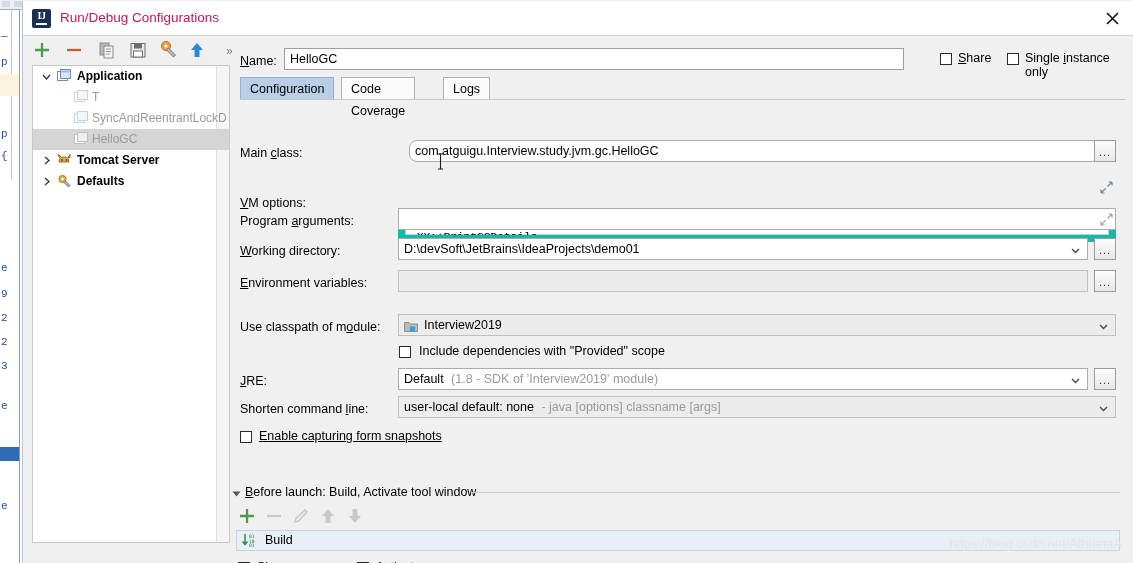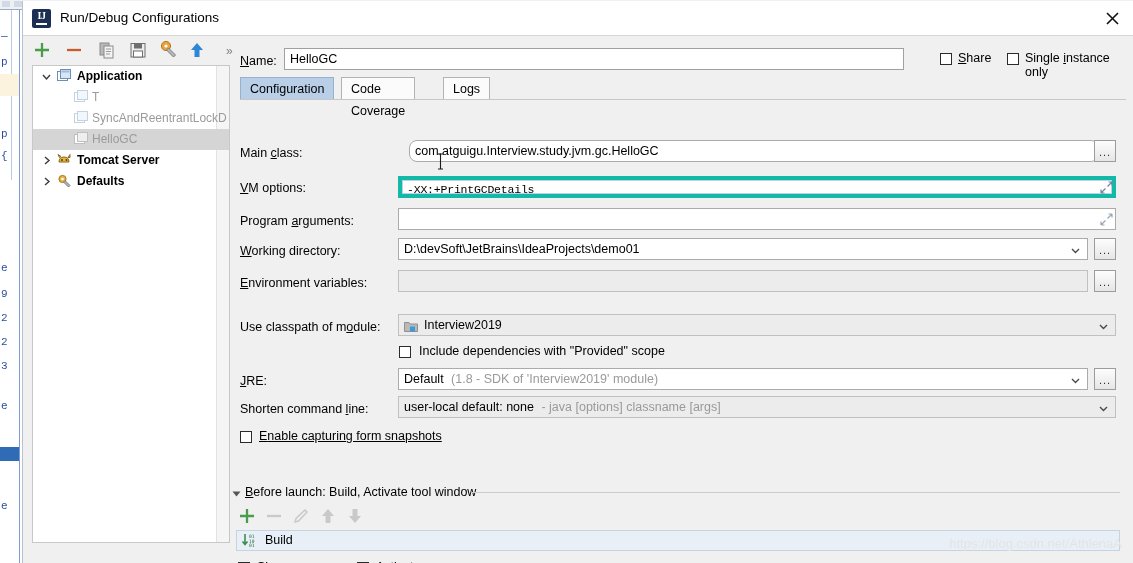--- a/index.html
+++ b/index.html
@@ -30,21 +30,21 @@
   .dialog { position:absolute; left:22px; top:1px; width:1111px; height:562px;
             background:#f0f0f0; border-left:1px solid #b9c3d0; }
   .titlebar { position:absolute; left:0; top:0; width:1111px; height:34px;
             background:#ffffff; border-bottom:1px solid #d5d5d5; }
   .title-ij { position:absolute; left:9px; top:8px; width:19px; height:19px;
             background:#1c2f52; border-radius:2px; }
   .title-ij .ij-text { position:absolute; left:0; top:1px; width:19px; text-align:center;
             color:#fff; font-size:10px; font-weight:bold; letter-spacing:-0.5px;
             font-family:"Liberation Serif", serif; }
   .title-ij .ij-bar { position:absolute; left:4px; bottom:3px; width:11px; height:2px; background:#fff;}
-  .title-text { position:absolute; left:37px; top:9px; font-size:13.5px; color:#000000; }
+  .title-text { position:absolute; left:37px; top:9px; font-size:13.5px; color:#be185d; }
   .close-btn { position:absolute; right:0; top:0; width:44px; height:33px; cursor:pointer; }
   .close-btn svg { position:absolute; left:16px; top:11px; }
 
   
   .ltoolbar { position:absolute; left:0; top:34px; width:205px; height:30px; }
   .tbtn { position:absolute; top:4px; width:22px; height:22px; cursor:pointer; }
   .tbtn svg { display:block; }
   .overflow { position:absolute; left:203px; top:9px; font-size:12px; color:#808080; cursor:pointer;}
 
   
@@ -82,21 +82,21 @@
   .tab.active { background:#b9cfe8; border-color:#97b0cc; color:#000; }
   .tab-underline { position:absolute; left:12px; top:64px; width:886px; height:1px; background:#c7c7c7;}
 
   
   .form { position:absolute; left:0; top:66px; width:906px; }
   .flabel { position:absolute; font-size:12.5px; color:#000; white-space:nowrap; }
   .fld { position:absolute; height:22px; box-sizing:border-box; border:1px solid #ababab;
          background:#ffffff; font-size:12.5px; line-height:20px; padding:0 5px; color:#000;
          white-space:nowrap; overflow:hidden; }
   .fld.grey { background:#ececec; border-color:#c0c0c0; }
-  .fld.focus { border:4px solid #14b8a6; box-shadow:inset 0 0 0 1px #b9d4ea; }
+  .fld.focus { border:7px solid #14b8a6; box-shadow:inset 0 0 0 1px #b9d4ea;margin-top:44px; }
   .fld.mono { font-family:"Liberation Mono", monospace; font-size:11.5px; letter-spacing:-0.2px; }
   .browse { position:absolute; width:22px; height:22px; border:1px solid #9c9c9c;
             background:linear-gradient(#fdfdfd,#e6e6e6); box-sizing:border-box; cursor:pointer; }
   .browse .dots { position:absolute; left:4px; top:9px; font-size:11px; letter-spacing:1px;
             line-height:4px; color:#333; }
   .expand { position:absolute; width:13px; height:13px; cursor:pointer; }
   .caret { position:absolute; width:13px; height:13px; cursor:pointer; }
 
   .sub-grey { color:#9a9a9a; }
   .mod-icon { position:absolute; left:5px; top:4px; width:14px; height:13px; }
@@ -319,21 +319,21 @@
       <div class="form">
 
         <div class="flabel" style="left:12px;top:45px;">
           Main <span style="text-decoration:underline;">c</span>lass:
         </div>
         <div class="fld" style="left:181px;top:39px;width:690px;border-radius:8px;">com.atguigu.Interview.study.jvm.gc.HelloGC</div>
         <div class="browse" style="left:866px;top:39px;">
           <div class="dots">...</div>
         </div>
 
-        <div class="flabel" style="left:12px;top:80px;">
+        <div class="flabel" style="left:12px;top:95px;">
           <span style="text-decoration:underline;">V</span>M options:
         </div>
         <div class="fld focus mono" style="left:170px;top:75px;width:718px;">-XX:+PrintGCDetails</div>
         <div class="expand" style="left:872px;top:80px;">
           <svg width="13" height="13" viewBox="0 0 13 13">
             <path d="M12 1 L7.5 5.5 M12 1 L12 4.5 M12 1 L8.5 1" stroke="#6f86a0" stroke-width="1.2" fill="none"></path>
             <path d="M1 12 L5.5 7.5 M1 12 L1 8.5 M1 12 L4.5 12" stroke="#6f86a0" stroke-width="1.2" fill="none"></path>
           </svg>
         </div>
 

